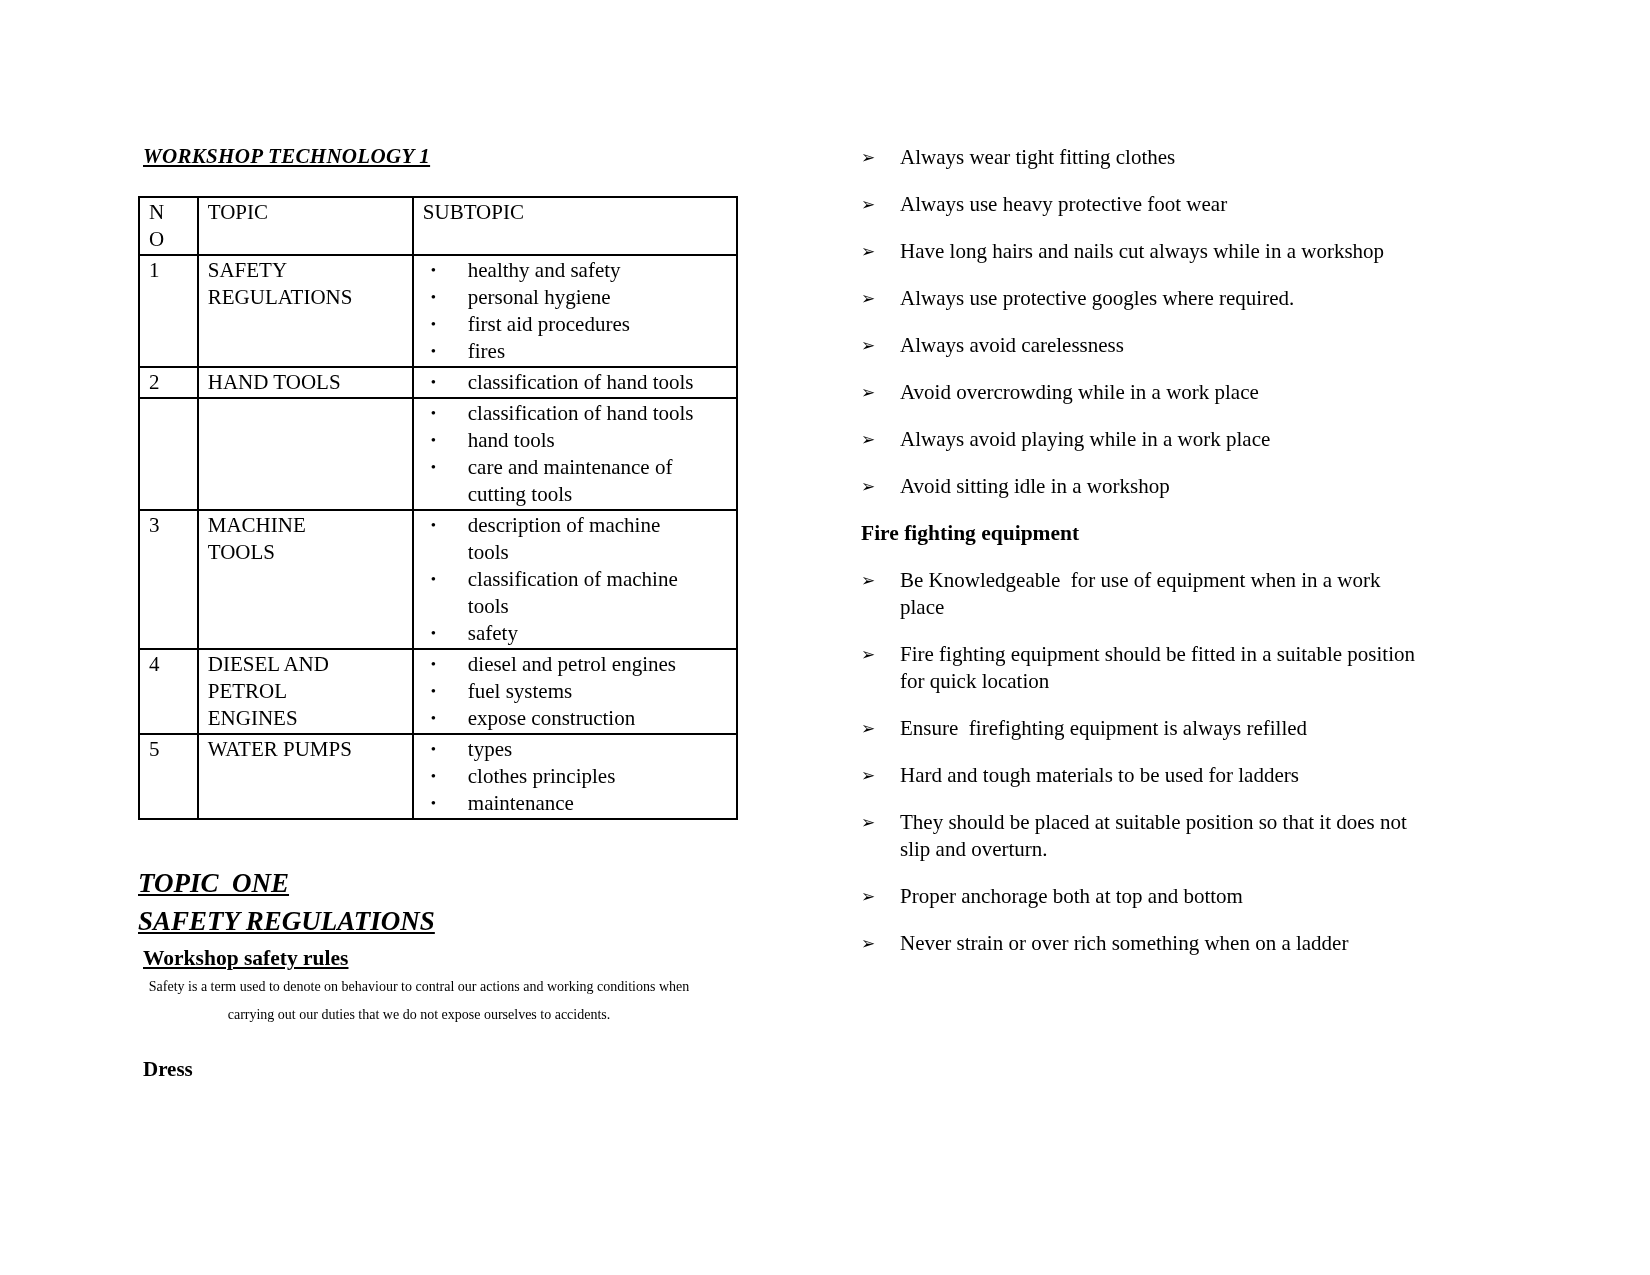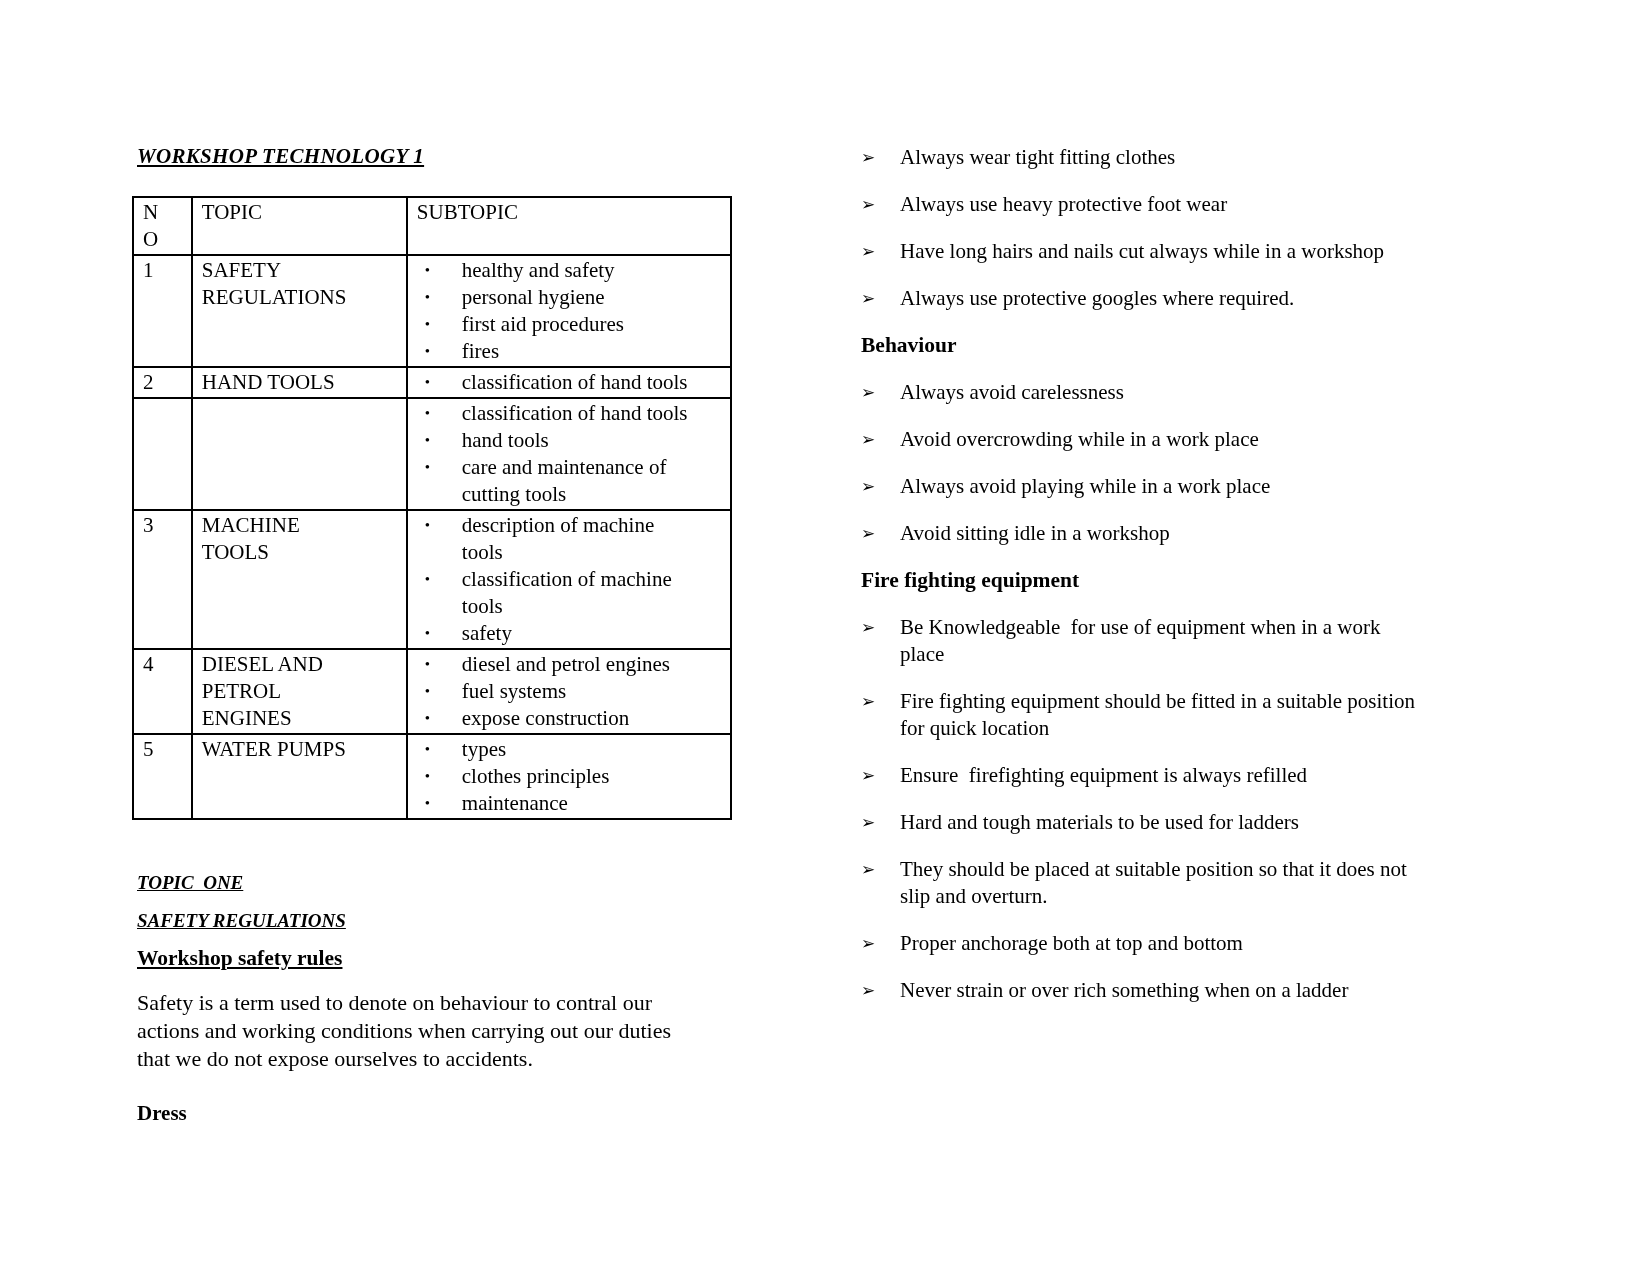--- a/index.html
+++ b/index.html
@@ -4,50 +4,50 @@
 <style>
   html,body { margin:0; padding:0; background:#ffffff; }
   body {
     width:1650px; height:1275px;
     font-family:"Liberation Serif","DejaVu Serif",serif;
     color:#000;
   }
   .page { position:relative; width:1650px; height:1275px; background:#fff; overflow:hidden; }
 
   
-  .col-left { position:absolute; left:132px; top:140px; width:600px; }
+  .col-left { position:absolute; left:138px; top:140px; width:600px; }
   .doc-title {
     font-size:21px; font-weight:bold; font-style:italic;
     text-decoration:underline; line-height:27px;
     margin:3px 0 0 5px; letter-spacing:0.3px;
   }
   table.toc { border-collapse:collapse; table-layout:fixed; margin-top:26px; }
   table.toc th, table.toc td {
     border:2px solid #000; vertical-align:top; text-align:left;
     font-size:21px; line-height:27px; font-weight:normal;
     padding:1px 2px 1px 9px;
   }
   .c1 { width:50px; }
   .c2 { width:210px; }
   .c3 { width:335px; padding-left:0 !important; padding-right:0 !important; }
   .bl { display:flex; padding-left:15px; }
   .bi { flex:0 0 37px; font-size:15px; line-height:27px; text-align:left; padding-left:2px; }
   .bt { flex:1; }
   .pw { white-space:pre-wrap; }
 
   .big-head {
-    font-size:19px; font-weight:bold; font-style:italic;
-    text-decoration:underline; line-height:38px; margin-left:5px;
+    font-size:27px; font-weight:bold; font-style:italic;
+    text-decoration:underline; line-height:38px; 
   }
   .big-head.first { margin-top:44px; }
   .sub-head {
     font-size:21.5px; font-weight:bold; text-decoration:underline;
     line-height:30px; margin:3px 0 0 5px;
   }
-  .para { font-size:22px; line-height:28px; margin:16px 0 0 5px; width:552px; }
+  .para { font-size:14px; line-height:28px; margin:0 0 0 5px; width:552px;text-align:center; }
   .mini-head { font-size:21px; font-weight:bold; line-height:28px; margin:26px 0 0 5px; }
 
   
   .col-right { position:absolute; left:861px; top:144px; width:562px; }
   .ai { display:flex; margin:0 0 20px 0; }
   .ar {
     flex:0 0 39px; font-size:17px; line-height:27px;
     font-family:"DejaVu Sans","Liberation Sans",sans-serif;
   }
   .at { flex:1; font-size:21px; line-height:27px; }
@@ -209,21 +209,20 @@
       </div>
     <div class="ai">
         <span class="ar">➢</span>
         <span class="at pw">Have long hairs and nails cut always while in a workshop</span>
       </div>
     <div class="ai">
         <span class="ar">➢</span>
         <span class="at pw">Always use protective googles where required.</span>
       </div>
 
-    <div class="r-head">Behaviour</div>
 
     <div class="ai">
         <span class="ar">➢</span>
         <span class="at pw">Always avoid carelessness</span>
       </div>
     <div class="ai">
         <span class="ar">➢</span>
         <span class="at pw">Avoid overcrowding while in a work place</span>
       </div>
     <div class="ai">

